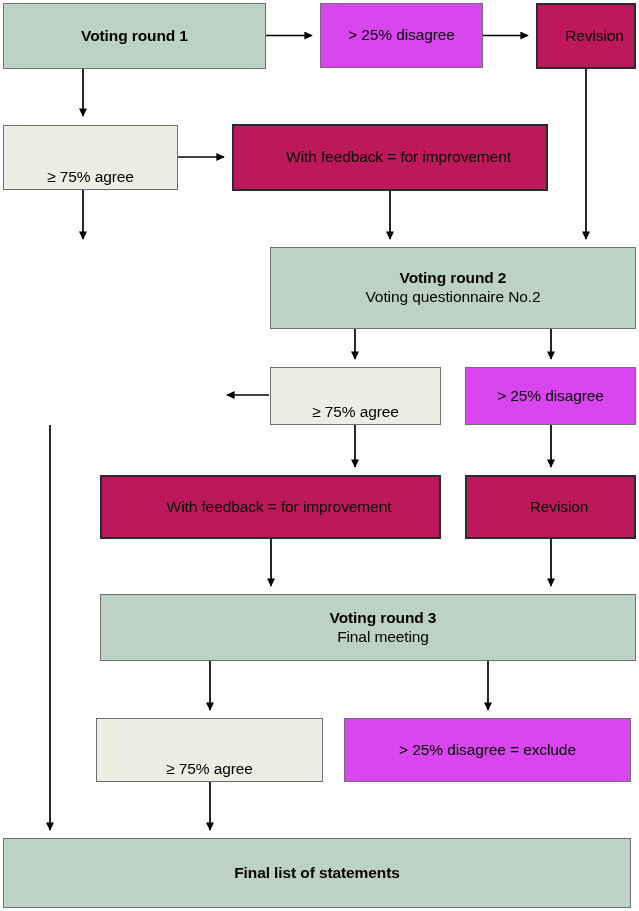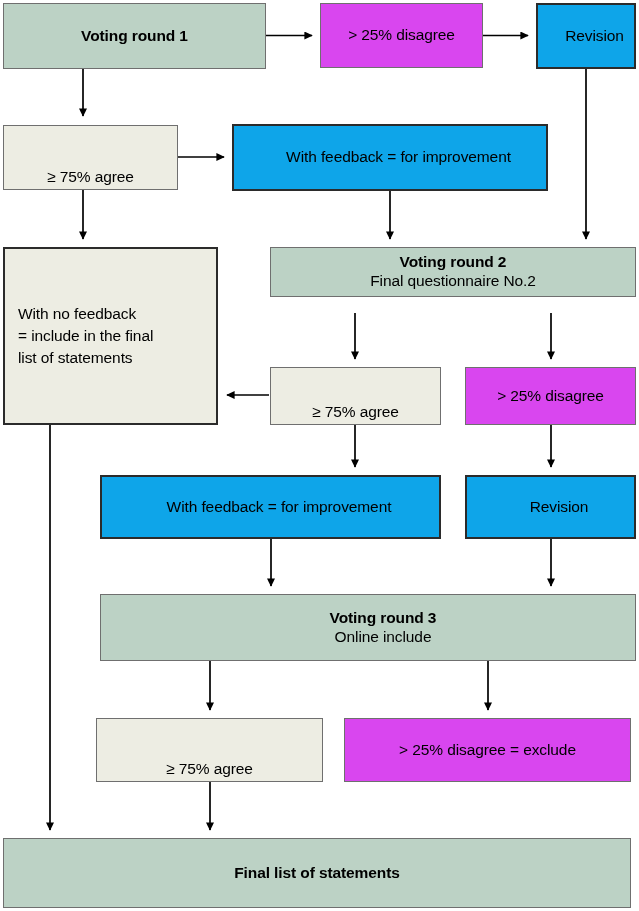--- a/index.html
+++ b/index.html
@@ -50,21 +50,21 @@
     align-items: flex-start;
     text-align: left;
     padding-left: 13px;
   }
   .node.left-align .plain {
     line-height: 1.42;
   }
 
   
   .fill-green  { background: #bcd2c5; border: 1.6px solid #6f6f6f; }
-  .fill-orange { background: #0ea5e9; border: 2px solid #2b2b2b; padding-left: 23px; }
+  .fill-orange { background: #be185d; border: 2px solid #2b2b2b; padding-left: 23px; }
   .fill-gray   { background: #d946ef; border: 1.6px solid #6f6f6f; }
   .fill-beige  { background: #edede3; border: 1.6px solid #6f6f6f; justify-content: flex-end; }
   .fill-beige-dark { background: #edede3; border: 2px solid #2b2b2b; }
 
   
   .edge-svg {
     position: absolute;
     left: 0;
     top: 0;
     width: 639px;
@@ -141,50 +141,45 @@
   </div>
 
   <div class="node fill-beige" style="left:3px; top:125px; width:175px; height:65px;">
     <span class="plain">≥ 75% agree</span>
   </div>
 
   <div class="node fill-orange" style="left:232px; top:124px; width:316px; height:67px;">
     <span class="plain">With feedback = for improvement</span>
   </div>
 
-  <div class="node fill-beige-dark left-align" style="left:3px; top:247px; width:215px; height:178px;">
-    <span class="plain">With no feedback</span>
-    <span class="plain">= include in the final</span>
-    <span class="plain">list of statements</span>
-  </div>
 
-  <div class="node fill-green" style="left:270px; top:247px; width:366px; height:50px;">
+  <div class="node fill-green" style="left:270px; top:247px; width:366px; height:82px;">
     <span class="title">Voting round 2</span>
-    <span class="sub">Final questionnaire No.2</span>
+    <span class="sub">Voting questionnaire No.2</span>
   </div>
 
   <div class="node fill-beige" style="left:270px; top:367px; width:171px; height:58px;">
     <span class="plain">≥ 75% agree</span>
   </div>
 
   <div class="node fill-gray" style="left:465px; top:367px; width:171px; height:58px;">
     <span class="plain">&gt; 25% disagree</span>
   </div>
 
   <div class="node fill-orange" style="left:100px; top:475px; width:341px; height:64px;">
     <span class="plain">With feedback = for improvement</span>
   </div>
 
   <div class="node fill-orange" style="left:465px; top:475px; width:171px; height:64px;">
     <span class="plain">Revision</span>
   </div>
 
   <div class="node fill-green" style="left:100px; top:594px; width:536px; height:67px;padding-left:36px;">
     <span class="title">Voting round 3</span>
-    <span class="sub">Online include</span>
+    <span class="sub">Final meeting</span>
   </div>
 
   <div class="node fill-beige" style="left:96px; top:718px; width:227px; height:64px;">
     <span class="plain">≥ 75% agree</span>
   </div>
 
   <div class="node fill-gray" style="left:344px; top:718px; width:287px; height:64px;">
     <span class="plain">&gt; 25% disagree = exclude</span>
   </div>
 

